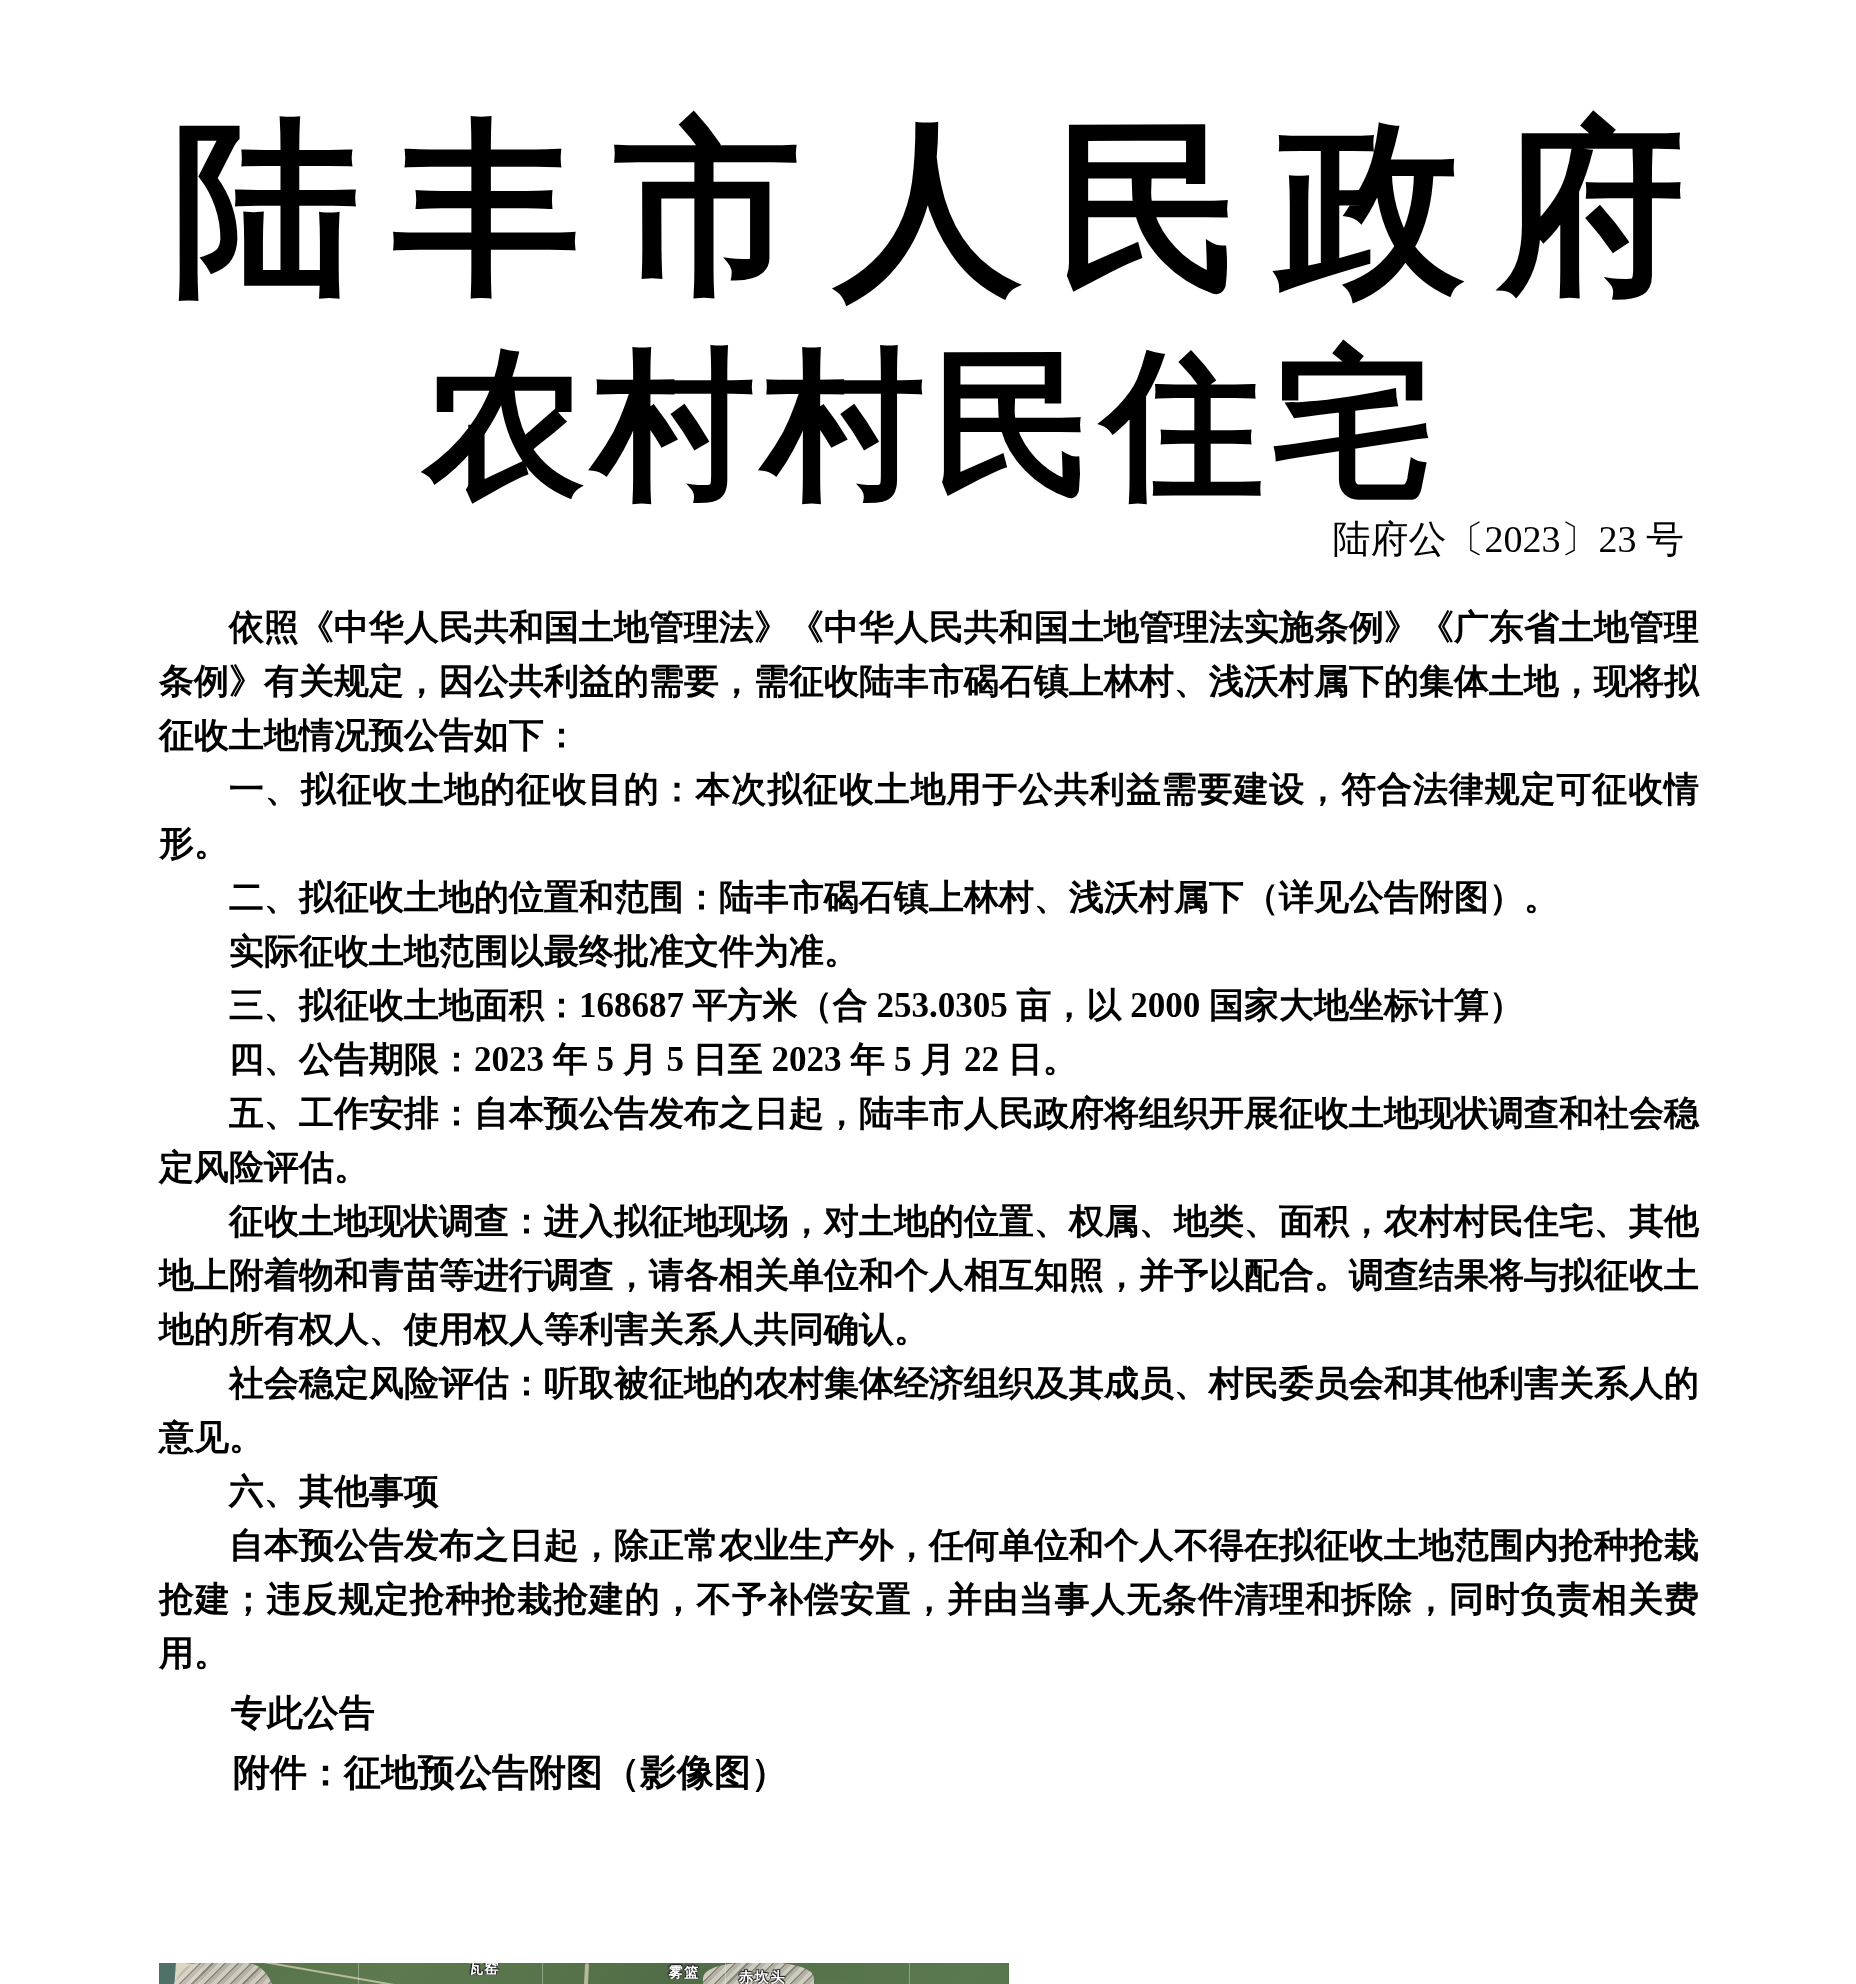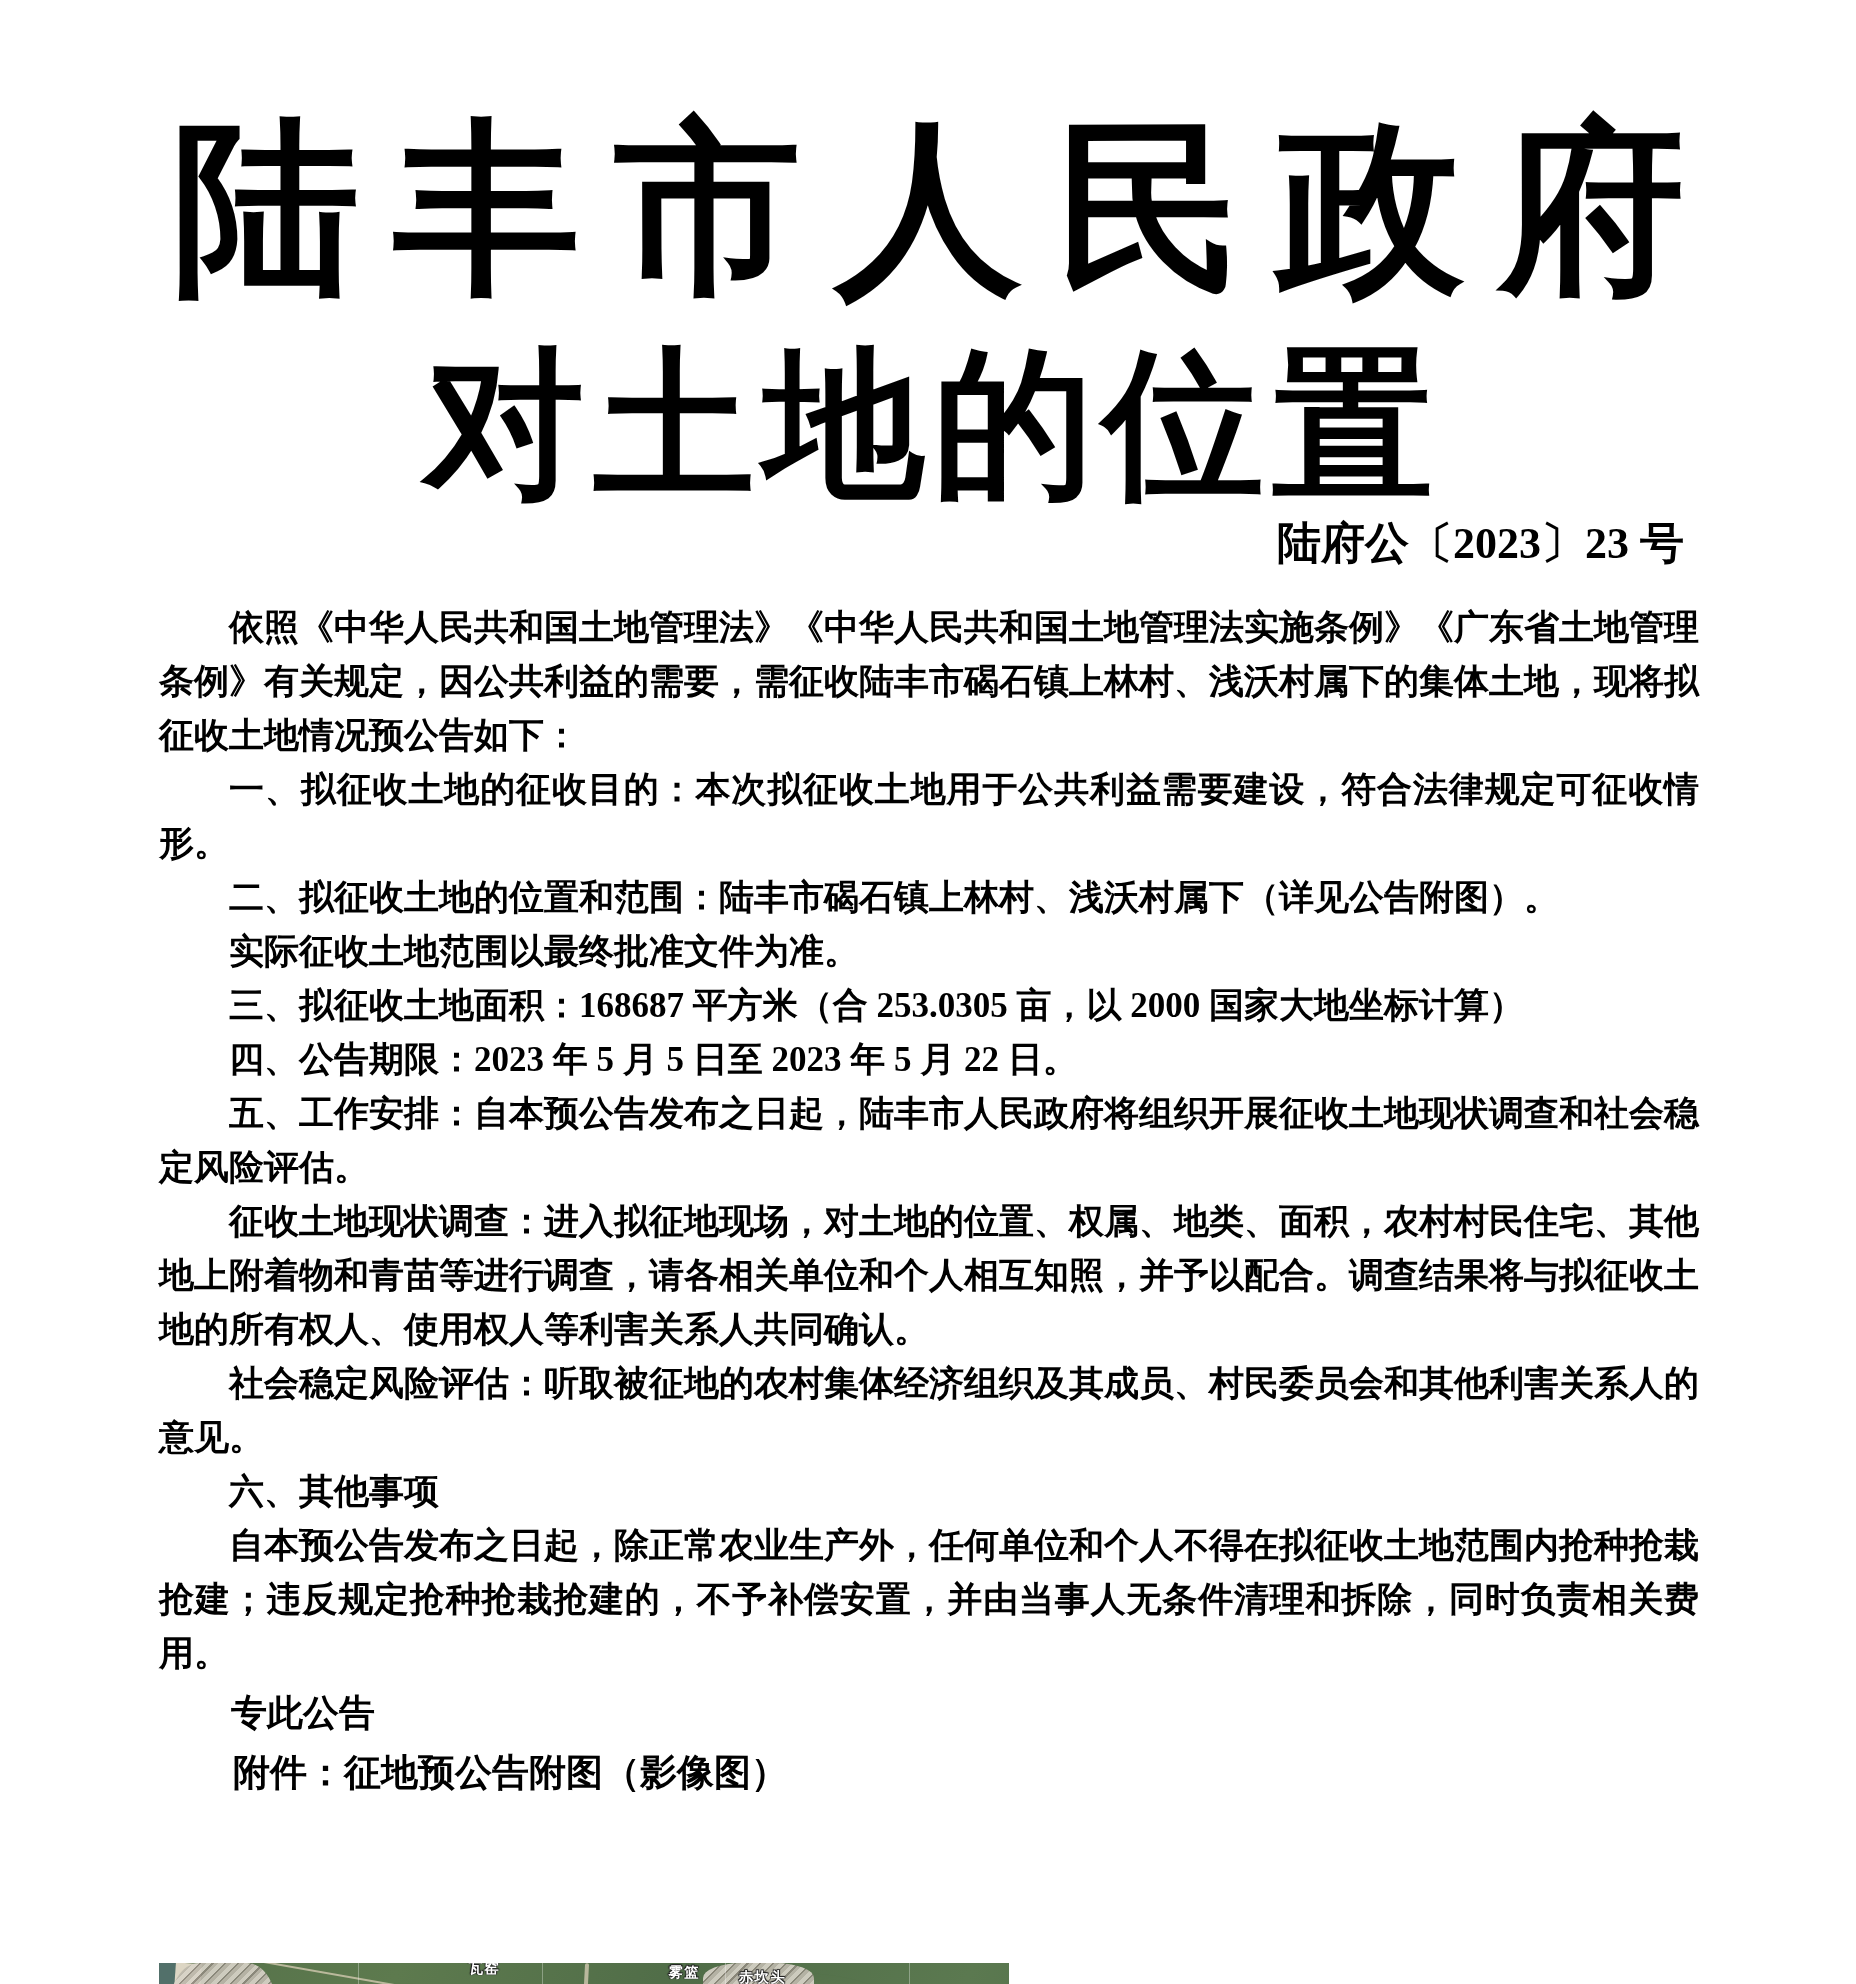--- a/index.html
+++ b/index.html
@@ -22,21 +22,21 @@
   .title-2{
     display:block;margin-top:12px;
   }
   .title-2 span{
     display:inline-block;
     font-size:161px;font-weight:900;line-height:179px;
     letter-spacing:8.7px;margin-right:-8.7px;white-space:nowrap;
   }
   .doc-number{
     position:absolute;top:514px;right:173px;
-    font-size:44px;font-weight:700;white-space:nowrap;
+    font-size:38px;font-weight:400;white-space:nowrap;
   }
   
   .doc-body{
     position:absolute;top:601px;left:159px;width:1540px;
     font-size:35px;line-height:54px;text-align:justify;
   }
   .doc-body p{margin:0;text-indent:2em;font-weight:bold;}
   .closing{
     margin-top:28px;margin-left:101px;
     font-size:36px;font-weight:bold;line-height:64px;text-indent:0;
@@ -86,21 +86,21 @@
     text-shadow:-0.8px -0.8px 0.8px #222,0.8px -0.8px 0.8px #222,-0.8px 0.8px 0.8px #222,0.8px 0.8px 0.8px #222;
   }
 </style>
 </head>
 <body>
 
 <div class="page">
 
   <div class="title-wrap">
     <span class="title-1">陆丰市人民政府</span>
-    <span class="title-2"><span>对土地的位置</span></span>
+    <span class="title-2"><span>农村村民住宅</span></span>
   </div>
 
   <div class="doc-number">陆府公〔2023〕23 号</div>
 
   <div class="doc-body">
     <div id="paragraphs">
         <p>依照《中华人民共和国土地管理法》《中华人民共和国土地管理法实施条例》《广东省土地管理条例》有关规定，因公共利益的需要，需征收陆丰市碣石镇上林村、浅沃村属下的集体土地，现将拟征收土地情况预公告如下：</p>
         <p>一、拟征收土地的征收目的：本次拟征收土地用于公共利益需要建设，符合法律规定可征收情形。</p>
         <p>二、拟征收土地的位置和范围：陆丰市碣石镇上林村、浅沃村属下（详见公告附图）。</p>
         <p>实际征收土地范围以最终批准文件为准。</p>

